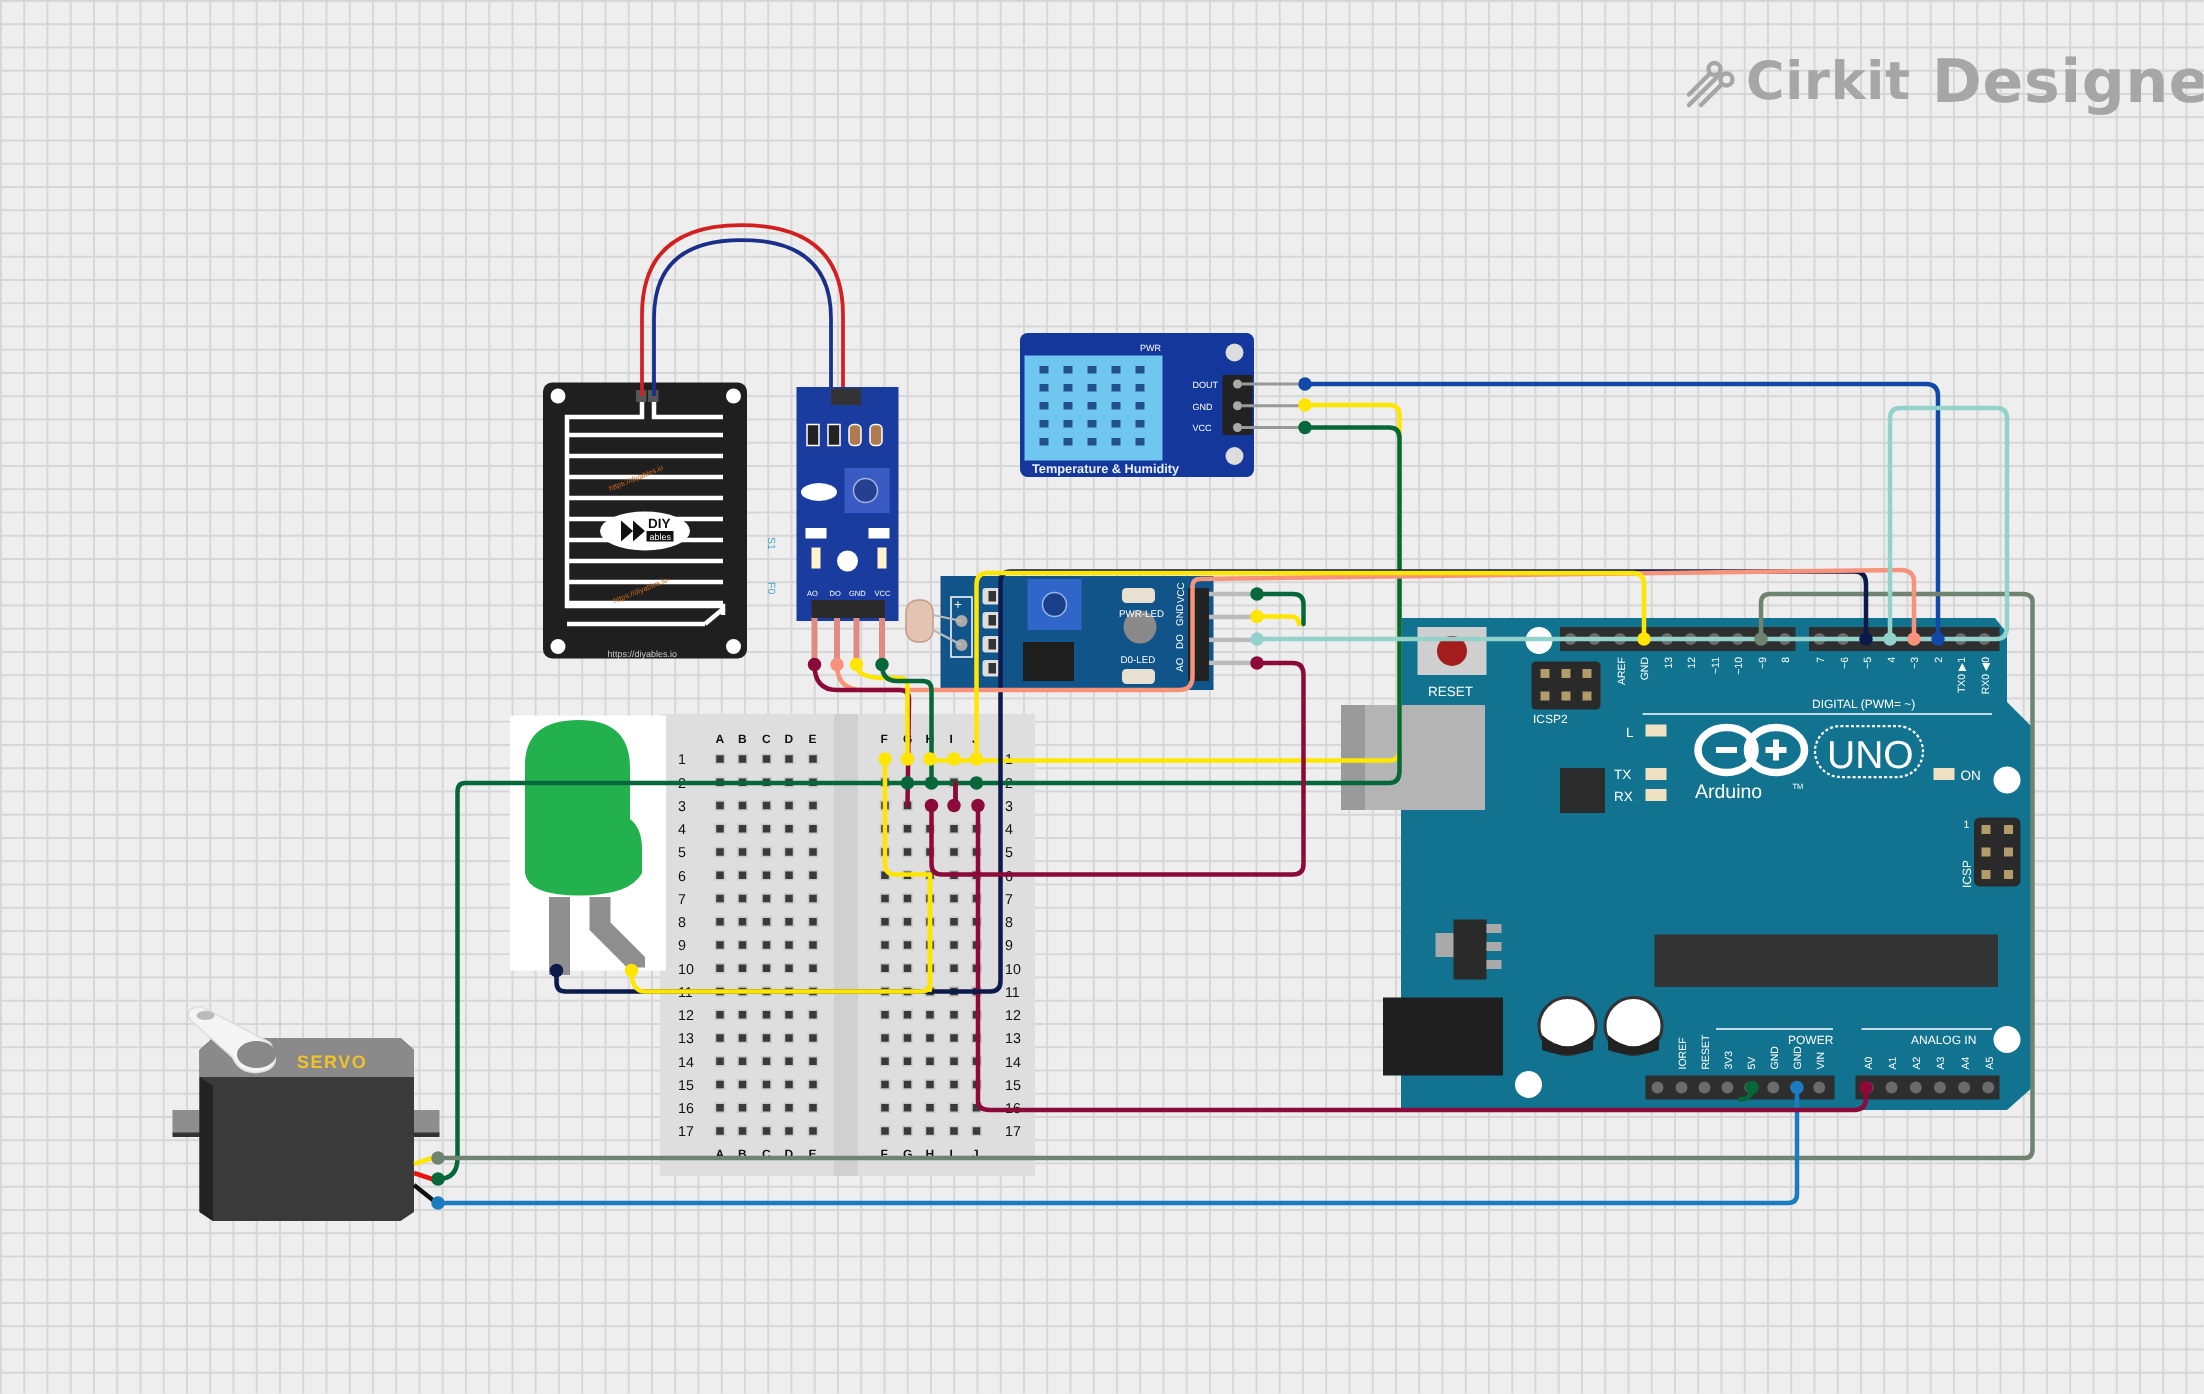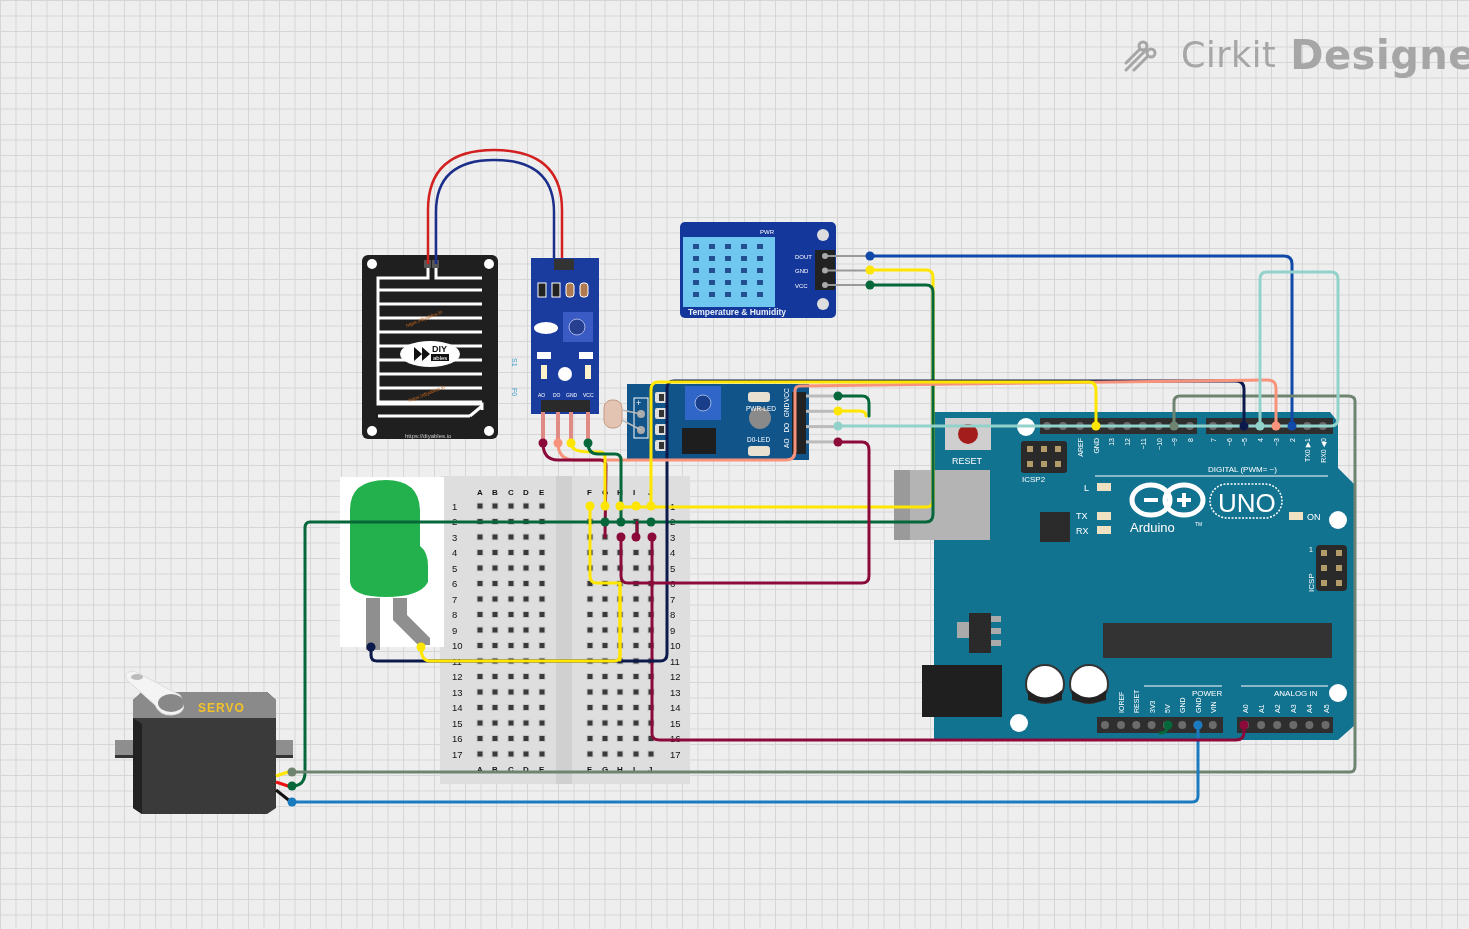--- a/index.html
+++ b/index.html
@@ -10,21 +10,21 @@
       linear-gradient(#d6d6d6 1px, transparent 1px),
       linear-gradient(90deg, #d6d6d6 1px, transparent 1px);
     background-size:15.5px 15.5px;
     font-family:"Liberation Sans", sans-serif;
   }
   #canvas { position:absolute; left:0; top:0; }
   .brand {
     position:absolute; left:1122px; top:32px; display:flex; align-items:center;
     color:#a6a6a6; font-family:"DejaVu Sans", sans-serif;
   }
-  .brand .b1 { font-size:35px; font-weight:normal; margin-left:23px; letter-spacing:0.5px; }
+  .brand .b1 { font-size:35px; font-weight:bold; margin-left:6px; letter-spacing:0.5px; }
   .brand .b2 { font-size:40px; font-weight:bold; margin-left:14px; letter-spacing:0.5px; }
   svg text { font-family:"Liberation Sans", sans-serif; }
 </style>
 </head>
 <body>
 
 <div class="brand">
   <svg width="36" height="36" viewBox="0 0 36 36">
     <g fill="none" stroke="#a6a6a6" stroke-width="3" stroke-linecap="round">
       <line x1="4" y1="26" x2="18" y2="12"></line>

